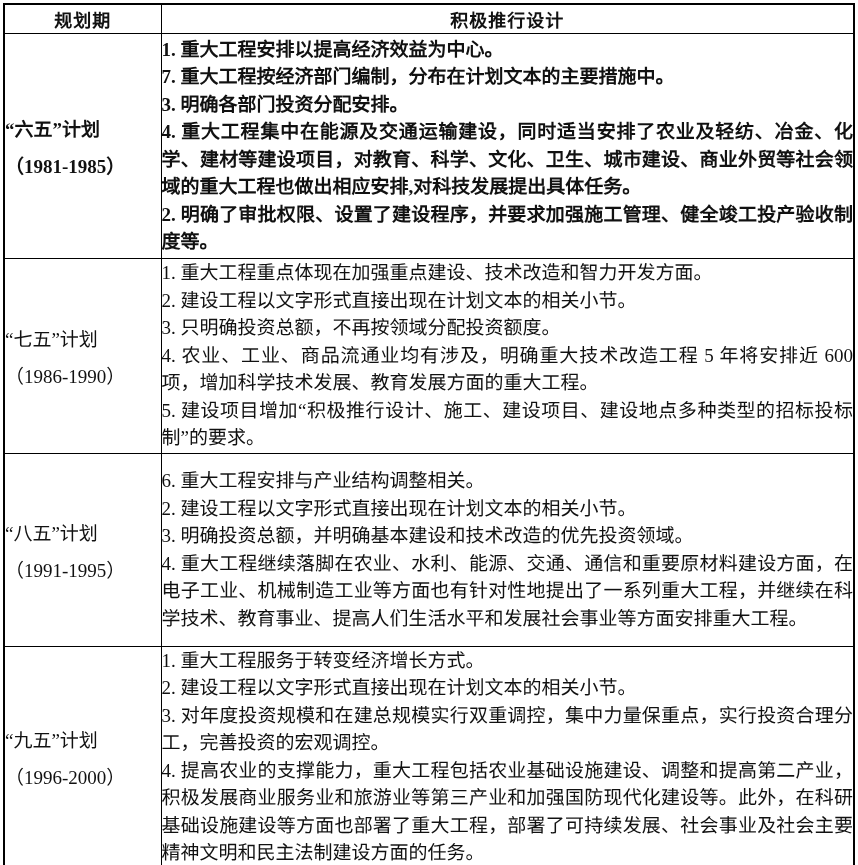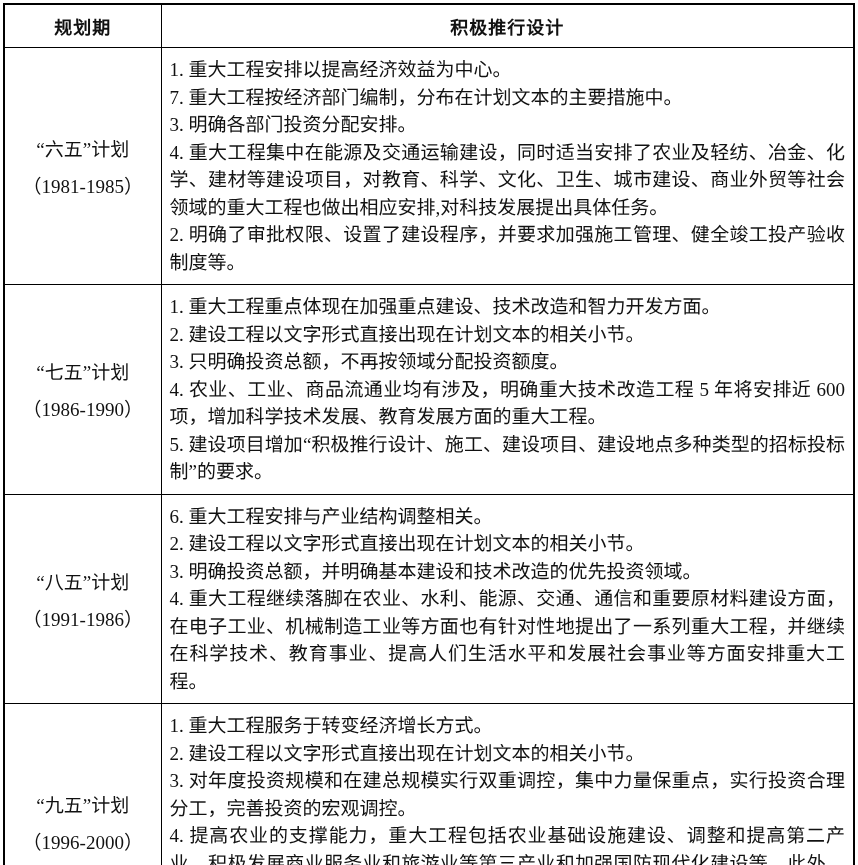--- a/index.html
+++ b/index.html
@@ -17,46 +17,46 @@
   }
   table.plan-table {
     width: 852px;
     border-collapse: collapse;
     table-layout: fixed;
     border: 2px solid #000000;
   }
   table.plan-table th,
   table.plan-table td {
     border: 1.5px solid #000000;
-    padding: 8px;
+    padding: 0;
     margin-top: 38px;
   }
   col.period-col { width: 157px; }
   th {
     height: 29px;
     font-size: 18px;
     font-weight: bold;
     text-align: center;
     vertical-align: middle;
     letter-spacing: 1px;
   }
   td.period-cell {
-    text-align: center;
+    text-align: left;
     vertical-align: middle;
     font-size: 19px;
   }
   td.period-cell .period-name { margin-bottom: 10px; }
   td.features-cell {
     vertical-align: middle;
     padding: 2px 6px 2px 8px;
     font-size: 19px;
     line-height: 27.5px;
     text-align: justify;
   }
-  tr.row-1 td { height: 225px; }
+  tr.row-1 td { height: 225px; font-weight: bold; }
   tr.row-2 td { height: 195px; }
   tr.row-3 td { height: 193px; }
   tr.row-4 td { height: 213px; }
 </style>
 </head>
 <body>
 
 <table class="plan-table">
   <colgroup>
     <col class="period-col">
@@ -91,21 +91,21 @@
         <div class="item">1. 重大工程重点体现在加强重点建设、技术改造和智力开发方面。</div>
         <div class="item">2. 建设工程以文字形式直接出现在计划文本的相关小节。</div>
         <div class="item">3. 只明确投资总额，不再按领域分配投资额度。</div>
         <div class="item">4. 农业、工业、商品流通业均有涉及，明确重大技术改造工程 5 年将安排近 600 项，增加科学技术发展、教育发展方面的重大工程。</div>
         <div class="item">5. 建设项目增加“积极推行设计、施工、建设项目、建设地点多种类型的招标投标制”的要求。</div>
       </td>
     </tr>
     <tr class="row-3">
       <td class="period-cell">
         <div class="period-name">“八五”计划</div>
-        <div class="period-years">（1991-1986）</div>
+        <div class="period-years">（1991-1995）</div>
       </td>
       <td class="features-cell">
         <div class="item">6. 重大工程安排与产业结构调整相关。</div>
         <div class="item">2. 建设工程以文字形式直接出现在计划文本的相关小节。</div>
         <div class="item">3. 明确投资总额，并明确基本建设和技术改造的优先投资领域。</div>
         <div class="item">4. 重大工程继续落脚在农业、水利、能源、交通、通信和重要原材料建设方面，在电子工业、机械制造工业等方面也有针对性地提出了一系列重大工程，并继续在科学技术、教育事业、提高人们生活水平和发展社会事业等方面安排重大工程。</div>
       </td>
     </tr>
     <tr class="row-4">
       <td class="period-cell">

